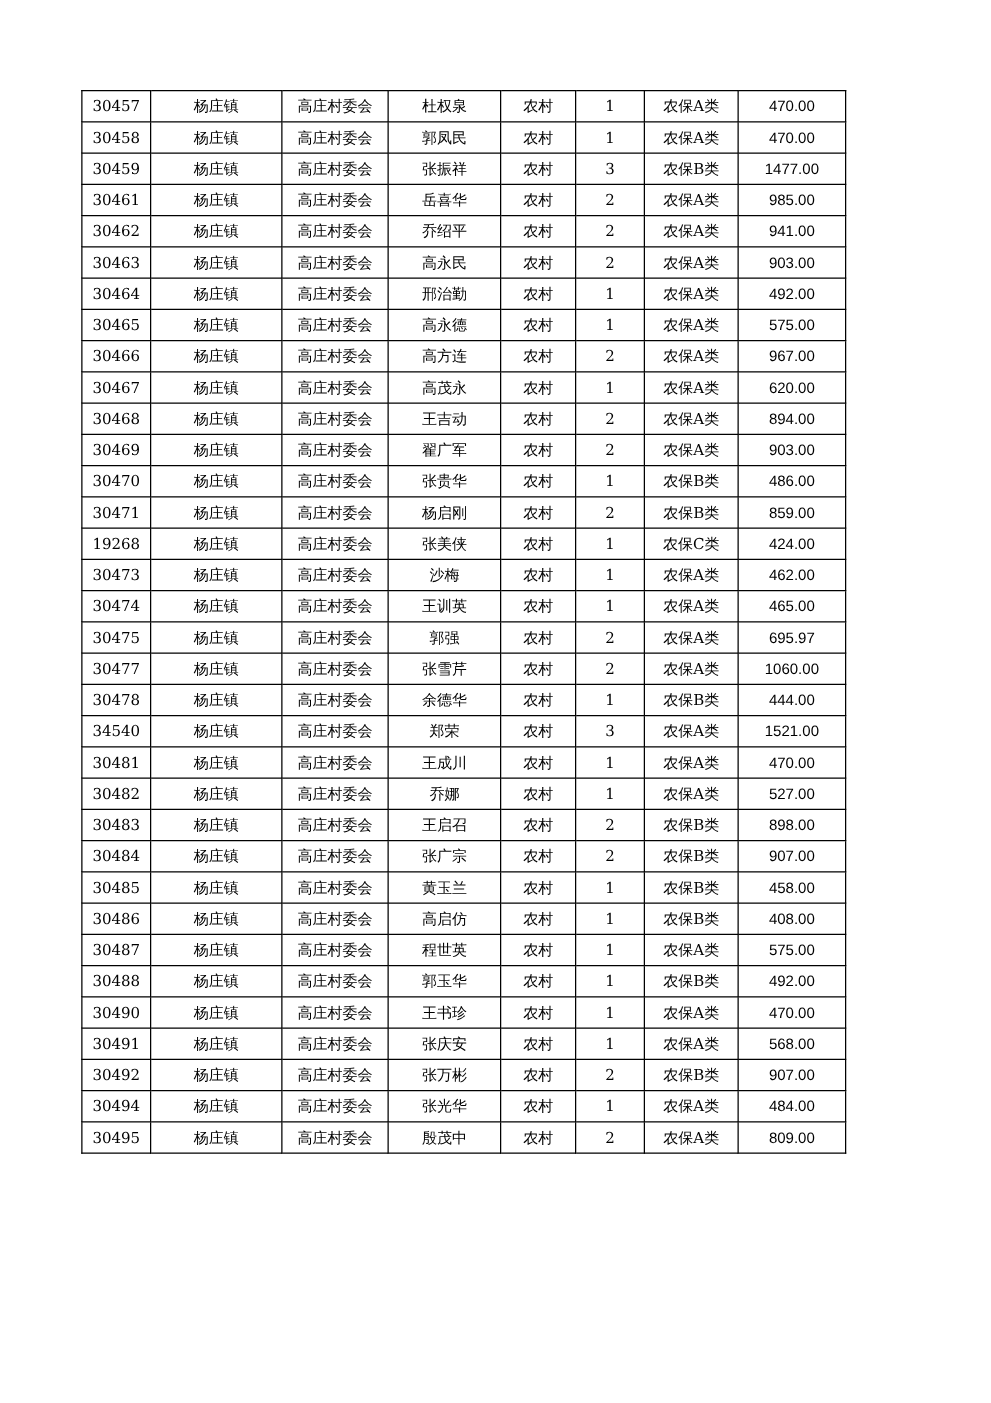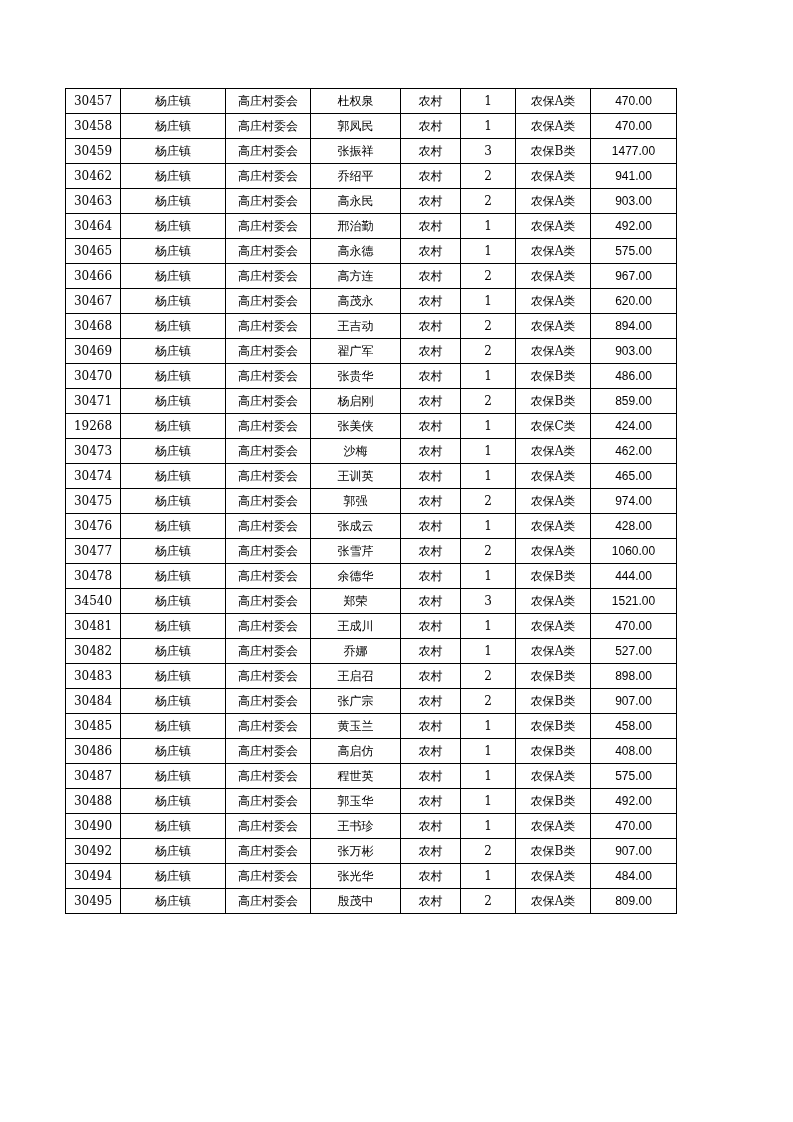--- a/index.html
+++ b/index.html
@@ -22,21 +22,20 @@
     height: 1122px;
     background: #ffffff;
   }
   table.data-table {
     position: absolute;
     left: 65px;
     top: 72px;
     border-collapse: collapse;
     table-layout: fixed;
     width: 611px;
-    margin-top: 16px;
   }
   table.data-table td {
     border: 1px solid #000000;
     height: 24px;
     padding: 0 2px;
     font-size: 12px;
     line-height: 24px;
     text-align: center;
     white-space: nowrap;
     overflow: hidden;
@@ -94,20 +93,30 @@
           <td class="cell-id">30459</td>
           <td class="cell-town">杨庄镇</td>
           <td class="cell-committee">高庄村委会</td>
           <td class="cell-name">张振祥</td>
           <td class="cell-category">农村</td>
           <td class="cell-count">3</td>
           <td class="cell-type">农保B类</td>
           <td class="cell-amount">1477.00</td>
         </tr>
         <tr>
+          <td class="cell-id">30461</td>
+          <td class="cell-town">杨庄镇</td>
+          <td class="cell-committee">高庄村委会</td>
+          <td class="cell-name">岳喜华</td>
+          <td class="cell-category">农村</td>
+          <td class="cell-count">2</td>
+          <td class="cell-type">农保A类</td>
+          <td class="cell-amount">985.00</td>
+        </tr>
+        <tr>
           <td class="cell-id">30462</td>
           <td class="cell-town">杨庄镇</td>
           <td class="cell-committee">高庄村委会</td>
           <td class="cell-name">乔绍平</td>
           <td class="cell-category">农村</td>
           <td class="cell-count">2</td>
           <td class="cell-type">农保A类</td>
           <td class="cell-amount">941.00</td>
         </tr>
         <tr>
@@ -231,31 +240,21 @@
           <td class="cell-amount">465.00</td>
         </tr>
         <tr>
           <td class="cell-id">30475</td>
           <td class="cell-town">杨庄镇</td>
           <td class="cell-committee">高庄村委会</td>
           <td class="cell-name">郭强</td>
           <td class="cell-category">农村</td>
           <td class="cell-count">2</td>
           <td class="cell-type">农保A类</td>
-          <td class="cell-amount">974.00</td>
-        </tr>
-        <tr>
-          <td class="cell-id">30476</td>
-          <td class="cell-town">杨庄镇</td>
-          <td class="cell-committee">高庄村委会</td>
-          <td class="cell-name">张成云</td>
-          <td class="cell-category">农村</td>
-          <td class="cell-count">1</td>
-          <td class="cell-type">农保A类</td>
-          <td class="cell-amount">428.00</td>
+          <td class="cell-amount">695.97</td>
         </tr>
         <tr>
           <td class="cell-id">30477</td>
           <td class="cell-town">杨庄镇</td>
           <td class="cell-committee">高庄村委会</td>
           <td class="cell-name">张雪芹</td>
           <td class="cell-category">农村</td>
           <td class="cell-count">2</td>
           <td class="cell-type">农保A类</td>
           <td class="cell-amount">1060.00</td>
@@ -362,20 +361,30 @@
         </tr>
         <tr>
           <td class="cell-id">30490</td>
           <td class="cell-town">杨庄镇</td>
           <td class="cell-committee">高庄村委会</td>
           <td class="cell-name">王书珍</td>
           <td class="cell-category">农村</td>
           <td class="cell-count">1</td>
           <td class="cell-type">农保A类</td>
           <td class="cell-amount">470.00</td>
+        </tr>
+        <tr>
+          <td class="cell-id">30491</td>
+          <td class="cell-town">杨庄镇</td>
+          <td class="cell-committee">高庄村委会</td>
+          <td class="cell-name">张庆安</td>
+          <td class="cell-category">农村</td>
+          <td class="cell-count">1</td>
+          <td class="cell-type">农保A类</td>
+          <td class="cell-amount">568.00</td>
         </tr>
         <tr>
           <td class="cell-id">30492</td>
           <td class="cell-town">杨庄镇</td>
           <td class="cell-committee">高庄村委会</td>
           <td class="cell-name">张万彬</td>
           <td class="cell-category">农村</td>
           <td class="cell-count">2</td>
           <td class="cell-type">农保B类</td>
           <td class="cell-amount">907.00</td>

